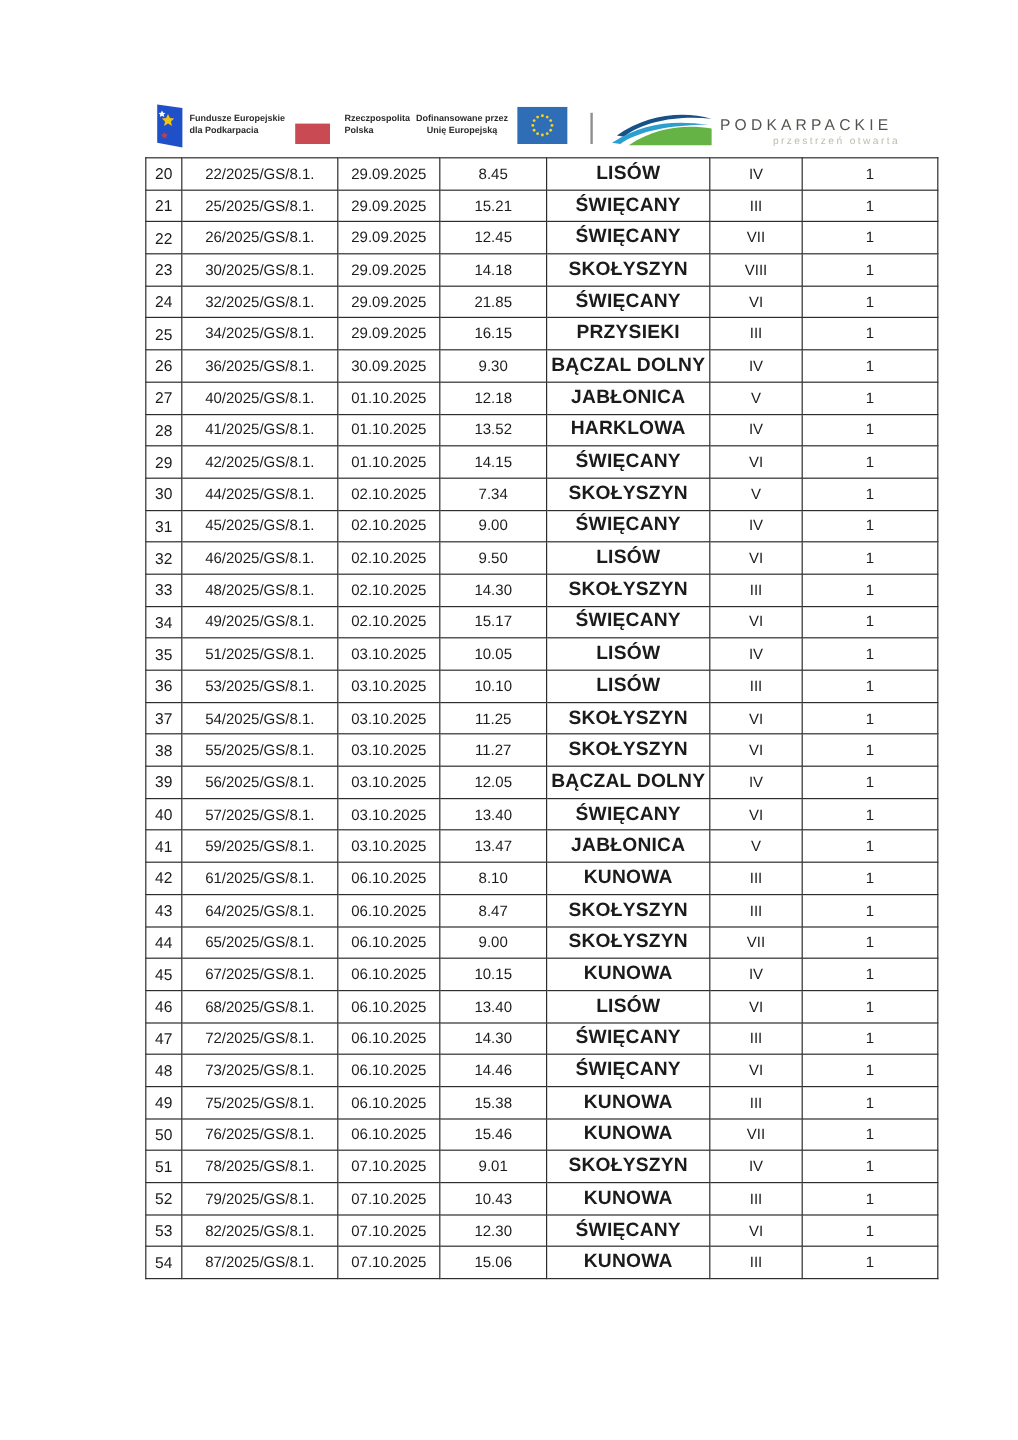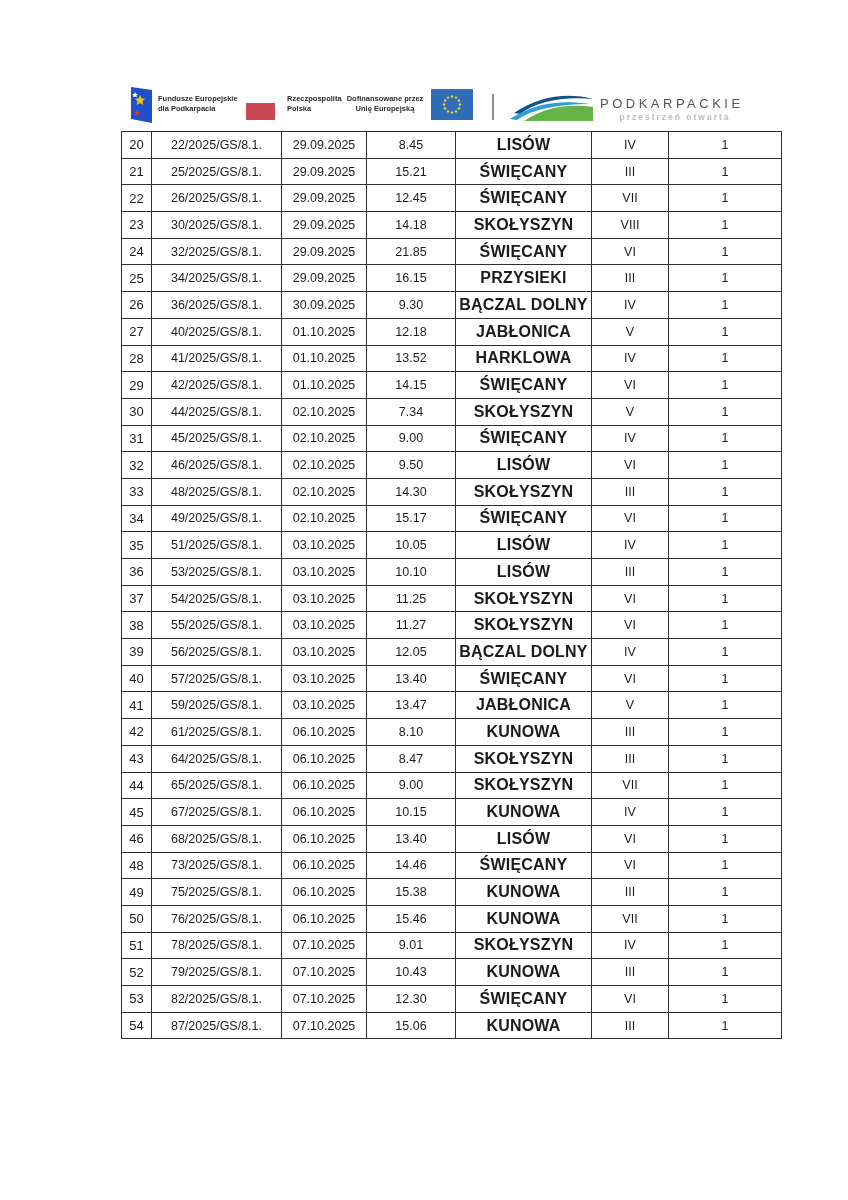--- a/index.html
+++ b/index.html
@@ -19,21 +19,21 @@
   .pl-flag   { position:absolute; left:246px; top:86px; width:29px; height:34px; }
   .pl-flag .white { height:17px; background:#ffffff; }
   .pl-flag .red   { height:17px; background:#ca4a54; }
   .pl-text   { position:absolute; left:287px; top:94px; font-size:7.5px; font-weight:bold; line-height:1.35; color:#2b2b2b; }
   .eu-text   { position:absolute; left:346px; top:94px; width:78px; text-align:center; font-size:7.5px; font-weight:bold; line-height:1.35; color:#2b2b2b; }
   .eu-flag   { position:absolute; left:431px; top:89px; }
   .divider   { position:absolute; left:492px; top:94px; width:2px; height:26px; background:#8f8f8f; }
   .podk-logo { position:absolute; left:510px; top:92px; }
   .podk-text { position:absolute; left:600px; top:96px; width:150px; }
   .podk-title    { font-size:13px; letter-spacing:3.5px; color:#53534f; white-space:nowrap; }
-  .podk-subtitle { font-size:8.5px; letter-spacing:2px; color:#b7c1ab; text-align:center; margin-top:1px;font-weight:bold; }
+  .podk-subtitle { font-size:8.5px; letter-spacing:2px; color:#b7c1ab; text-align:right; margin-top:1px; }
 
   
   table.schedule {
     position:absolute; left:121px; top:131px;
     width:660px;
     border-collapse:collapse;
     table-layout:fixed;
     border-radius:32px;
   }
   table.schedule td {
@@ -360,20 +360,29 @@
       <tr>
         <td class="c0">46</td>
         <td class="c1">68/2025/GS/8.1.</td>
         <td class="c2">06.10.2025</td>
         <td class="c3">13.40</td>
         <td class="c4">LISÓW</td>
         <td class="c5">VI</td>
         <td class="c6">1</td>
       </tr>
       <tr>
+        <td class="c0">47</td>
+        <td class="c1">72/2025/GS/8.1.</td>
+        <td class="c2">06.10.2025</td>
+        <td class="c3">14.30</td>
+        <td class="c4">ŚWIĘCANY</td>
+        <td class="c5">III</td>
+        <td class="c6">1</td>
+      </tr>
+      <tr>
         <td class="c0">48</td>
         <td class="c1">73/2025/GS/8.1.</td>
         <td class="c2">06.10.2025</td>
         <td class="c3">14.46</td>
         <td class="c4">ŚWIĘCANY</td>
         <td class="c5">VI</td>
         <td class="c6">1</td>
       </tr>
       <tr>
         <td class="c0">49</td>

